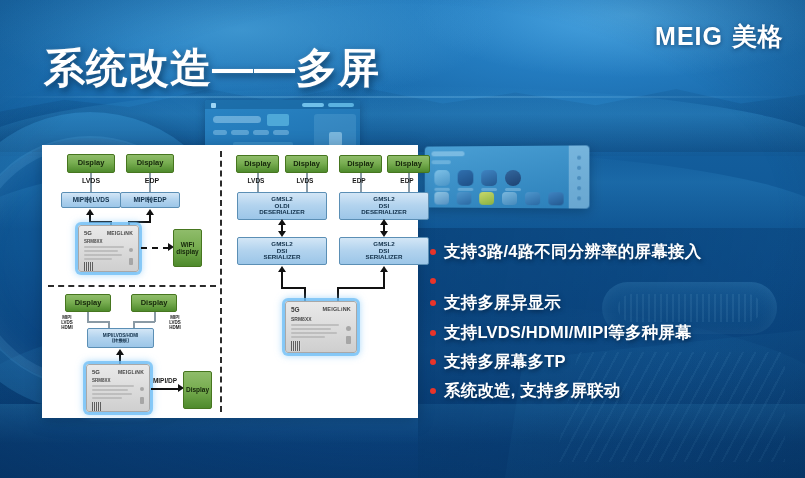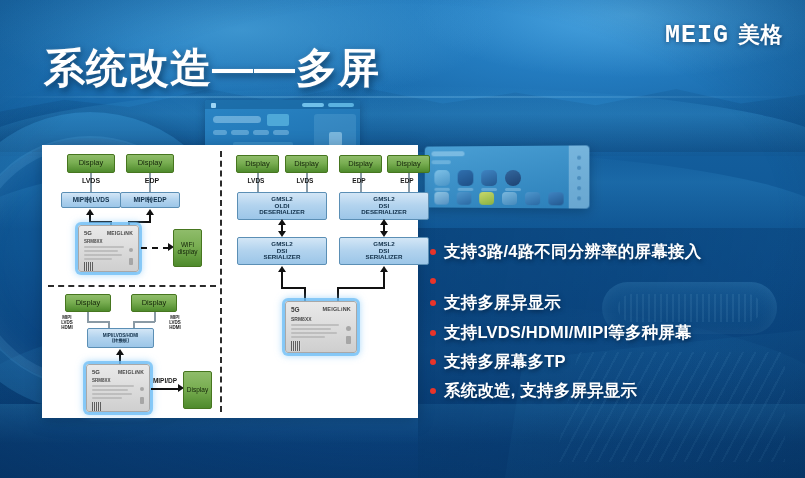--- a/index.html
+++ b/index.html
@@ -127,22 +127,22 @@
   .infotainment .iside { position:absolute; right:0; top:0; width:20px; height:100%; background:rgba(220,240,252,.35); }
   .infotainment .isdot { position:absolute; right:8px; width:4px; height:4px; background:rgba(40,110,165,.5); border-radius:50%; }
 
   
   #logo {
     position:absolute; right:22px; top:20px;
     color:#ffffff; font-size:25px; font-weight:bold; letter-spacing:.5px;
     text-shadow:0 1px 4px rgba(0,20,45,.5);
     display:flex; align-items:baseline; gap:9px;
   }
-  #logo .en { font-family:Liberation Mono, monospace; letter-spacing:1px; }
-  #logo .cn { font-size:22px; }
+  #logo .en { font-family:Liberation Sans, sans-serif; letter-spacing:1px; }
+  #logo .cn { font-size:25px; }
 
   
   #title {
     position:absolute; left:44px; top:41px;
     font-size:41px; font-weight:bold; color:#ffffff;
     letter-spacing:1px;
     text-shadow:2px 3px 7px rgba(3,36,70,.75), 0 0 2px rgba(255,255,255,.3);
     white-space:nowrap;
   }
 
@@ -169,21 +169,21 @@
     color:#1a1a1a;
     border:1px solid #6b7f8c;
     border-radius:2px;
     line-height:1.12;
     overflow:hidden;
   }
   .green {
     background:linear-gradient(180deg,#8fbc6a 0%,#79ae52 45%,#4e8a2c 100%);
     border-color:#46761f;
     color:#14250a;
-    font-weight:normal;
+    font-weight:bold;
   }
   .blue {
     background:linear-gradient(180deg,#d3e6f6 0%,#b2d3ee 48%,#9cc6e8 100%);
     border-color:#5b8fb5;
     color:#11304a;
     font-weight:bold;
   }
   .line { position:absolute; background:#8a9aa5; }
   .line.v { width:2px; }
   .line.h { height:2px; }
@@ -471,15 +471,15 @@
   <div class="bullet">
     <span class="dot"></span>
     <span class="btxt">支持LVDS/HDMI/MIPI等多种屏幕</span>
   </div>
   <div class="bullet">
     <span class="dot"></span>
     <span class="btxt">支持多屏幕多TP</span>
   </div>
   <div class="bullet">
     <span class="dot"></span>
-    <span class="btxt">系统改造, 支持多屏异显示</span>
+    <span class="btxt">系统改造, 支持多屏联动</span>
   </div>
 </div>
 
 </body></html>

